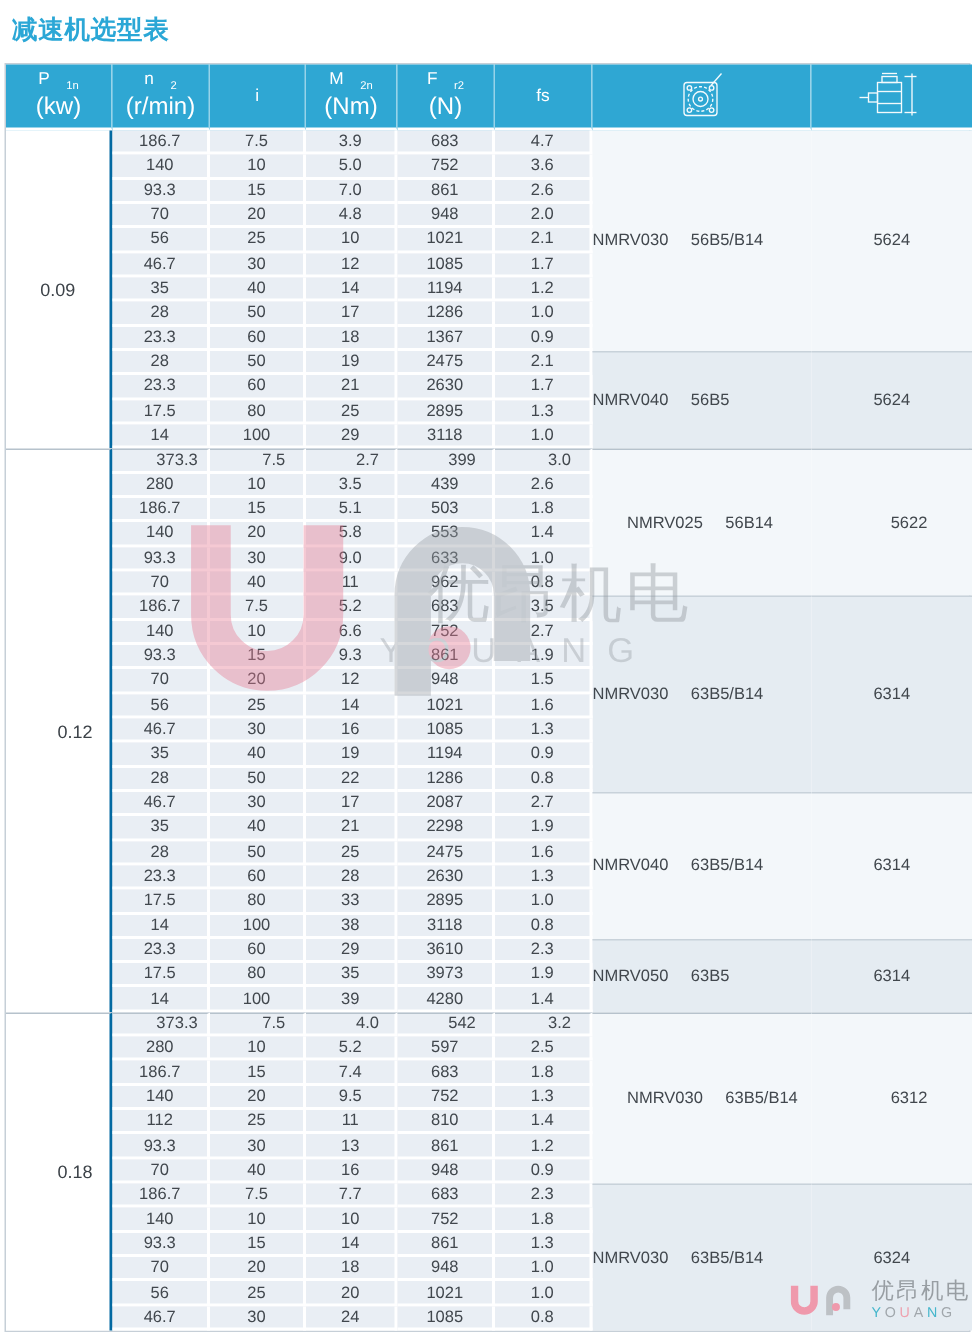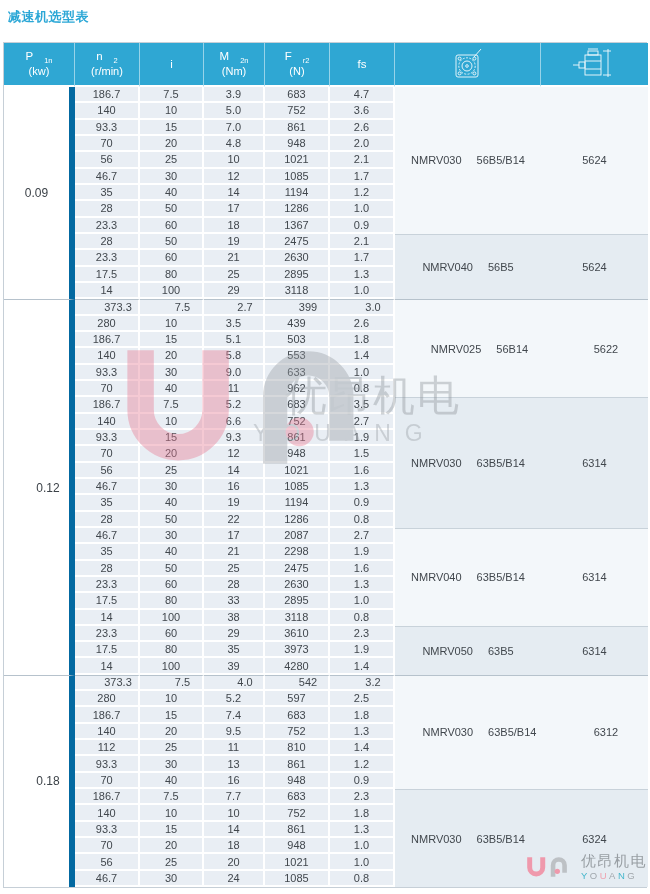--- a/index.html
+++ b/index.html
@@ -1,36 +1,36 @@
 <!DOCTYPE html>
 <html><head>
 <meta charset="utf-8">
 <style>
   html,body{margin:0;padding:0;background:#fff;}
   body{width:650px;height:894px;overflow:hidden;position:relative;
        font-family:"Liberation Sans","DejaVu Sans",sans-serif;}
   .title{margin:0;height:42px;box-sizing:border-box;padding:8px 0 0 8px;
-         font-size:13px;font-weight:bold;color:#2ba7d6;letter-spacing:.5px;}
+         font-size:17px;font-weight:bold;color:#2ba7d6;letter-spacing:.5px;}
   .table-wrap{margin:0 3px;border:1px solid #c6cfd7;}
   table{border-collapse:separate;border-spacing:0;width:100%;table-layout:fixed;}
   thead th{background:#2fa7d3;color:#fff;font-weight:normal;height:42px;
            font-size:11.5px;line-height:1.25;padding:0;vertical-align:middle;
            border-right:1px solid rgba(255,255,255,.5);border-bottom:2px solid #fff;}
   thead th:last-child{border-right:none;}
   thead sub{font-size:7.5px;margin-left:11px;}
-  .hu{display:block;font-size:11px;}
+  .hu{display:block;font-size:16px;}
   tbody tr{height:16.33px;}
   tbody td{font-size:11px;color:#41474d;text-align:center;padding:0;vertical-align:middle;}
   .num-cell{background:#e9eef4;border-right:2px solid #fff;border-bottom:2px solid #fff;}
-  .power-cell{background:#fff;border-right:6px solid #0369a1;font-size:12px;color:#3c4248;}
+  .power-cell{background:#fff;border-right:2px solid #0369a1;font-size:12px;color:#3c4248;}
   .block-light{background:#f3f7fa;}
   .block-dark{background:#e5ecf2;}
   tbody tr.block-start td.model-cell, tbody tr.block-start td.bearing-cell{border-top:1px solid #c8d2da;}
   tbody tr.group-start:not(:first-child) td{border-top:1px solid #b6c2cc;padding-left:23px;}
-  .model-inner{display:flex;justify-content:center;align-items:center;gap:15px;}
+  .model-inner{display:flex;align-items:center;gap:15px;}
   .hdr-icon{display:block;margin:0 auto;opacity:.95;}
   
   .wm{position:absolute;pointer-events:none;}
   .wm-center{left:125px;top:348px;width:345px;height:125px;opacity:.40;}
   .wm-center .wm-logo{position:absolute;left:0;top:0;}
   .wm-cn{position:absolute;left:160px;top:20px;font-size:42px;color:#8f959b;letter-spacing:2px;white-space:nowrap;}
   .wm-en{position:absolute;left:128px;top:72px;font-size:23px;color:#9aa0a6;letter-spacing:14px;white-space:nowrap;}
   .wm-small{left:527px;top:846px;display:flex;align-items:center;gap:8px;opacity:.9;}
   .wms-cn{font-size:15px;color:#90969b;letter-spacing:1.5px;line-height:1.2;white-space:nowrap;}
   .wms-en{font-size:9.5px;letter-spacing:2.5px;line-height:1.2;white-space:nowrap;}

